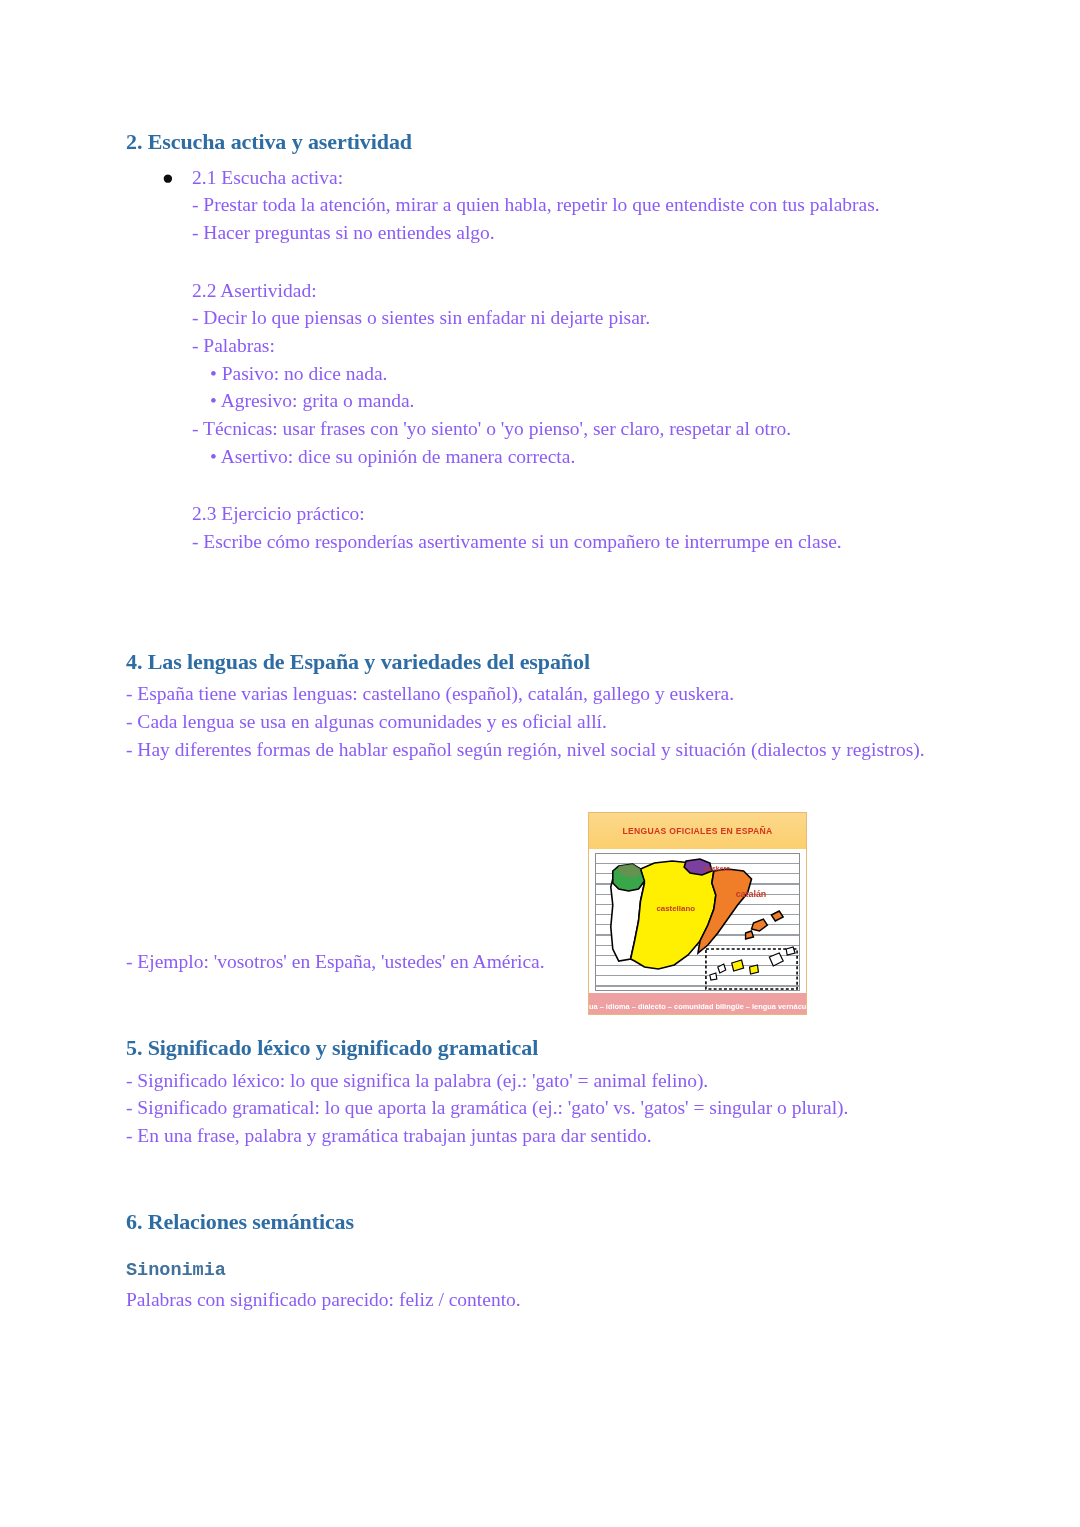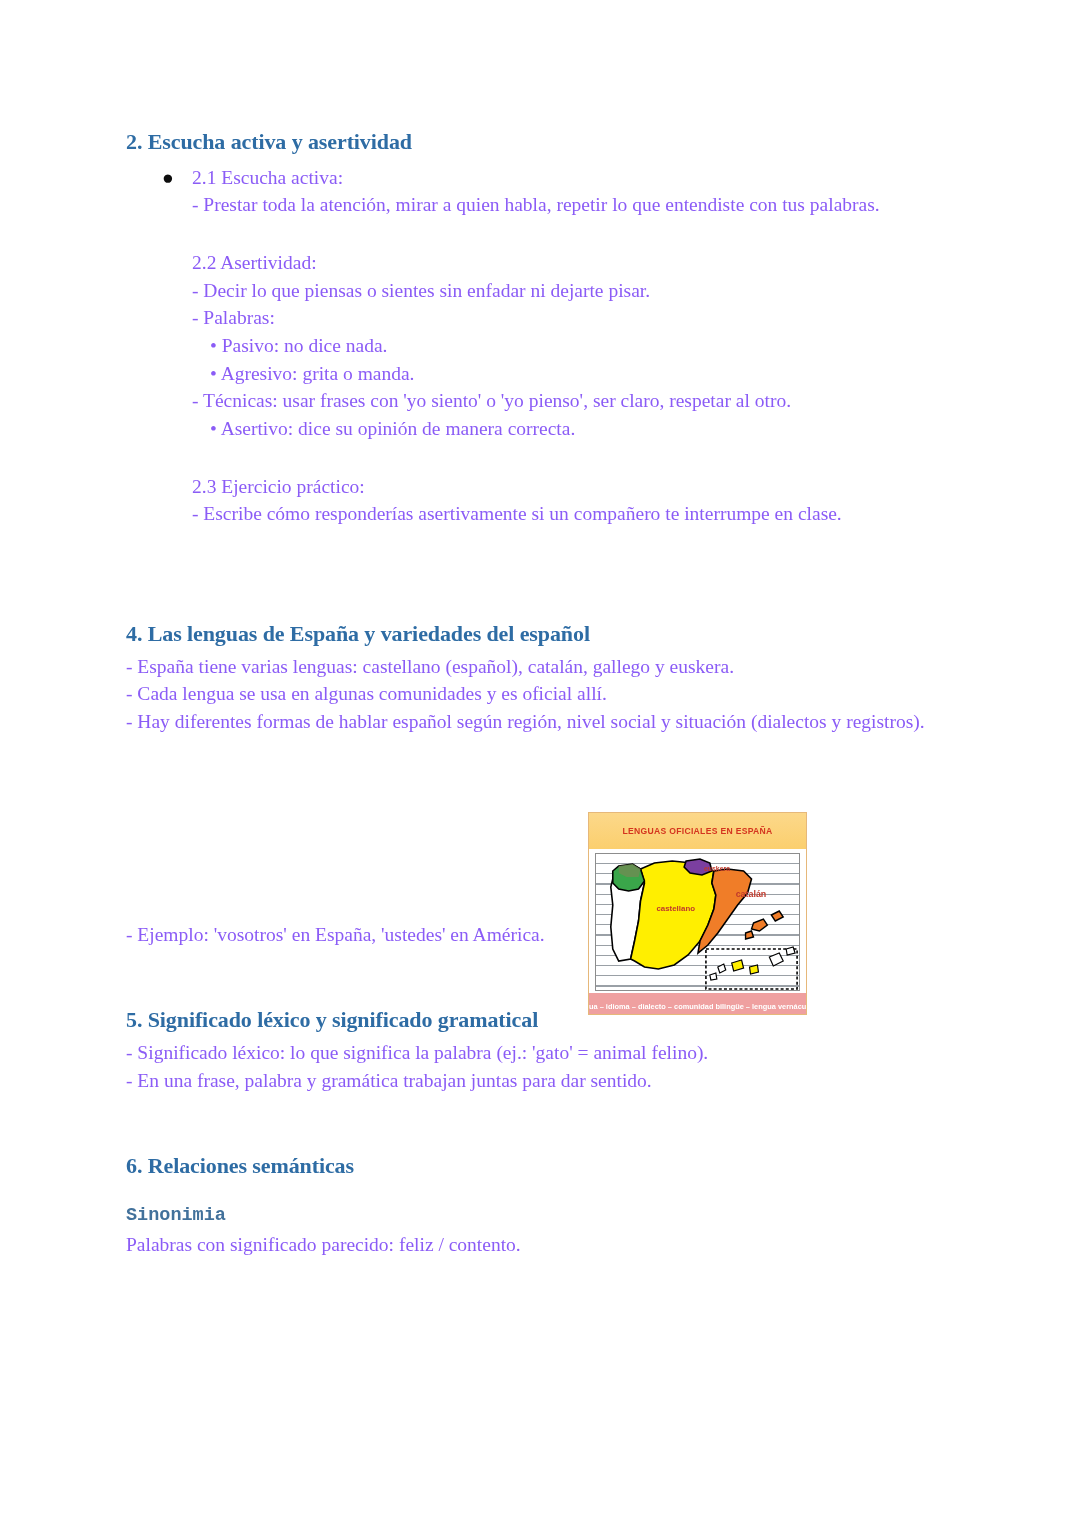--- a/index.html
+++ b/index.html
@@ -144,20 +144,21 @@
 <div class="page">
 
   <div class="content">
 
     <h2 class="section-heading">2. Escucha activa y asertividad</h2>
 
     <div class="bullet-block">
       <span class="bullet-dot">●</span>
       <p class="body-line">2.1 Escucha activa:</p>
       <p class="body-line"> - Prestar toda la atención, mirar a quien habla, repetir lo que entendiste con tus palabras.</p>
+      <p class="body-line"> - Hacer preguntas si no entiendes algo.</p>
 
       <div class="gap-md"></div>
 
       <p class="body-line">2.2 Asertividad:</p>
       <p class="body-line"> - Decir lo que piensas o sientes sin enfadar ni dejarte pisar.</p>
       <p class="body-line"> - Palabras:</p>
 
       <p class="body-line indent-2">• Pasivo: no dice nada.</p>
       <p class="body-line indent-2">• Agresivo: grita o manda.</p>
       <p class="body-line"> - Técnicas: usar frases con 'yo siento' o 'yo pienso', ser claro, respetar al otro.</p>
@@ -180,20 +181,21 @@
 
     <div style="height:185px"></div>
 
     <p class="body-line"> - Ejemplo: 'vosotros' en España, 'ustedes' en América.</p>
 
     <div class="gap-lg"></div>
 
     <h2 class="section-heading">5. Significado léxico y significado gramatical</h2>
     <div style="height:5px"></div>
     <p class="body-line">- Significado léxico: lo que significa la palabra (ej.: 'gato' = animal felino).</p>
+    <p class="body-line"> - Significado gramatical: lo que aporta la gramática (ej.: 'gato' vs. 'gatos' = singular o plural).</p>
     <p class="body-line"> - En una frase, palabra y gramática trabajan juntas para dar sentido.</p>
 
     <div class="gap-lg"></div>
 
     <h2 class="section-heading">6. Relaciones semánticas</h2>
 
     <div style="height:24px"></div>
 
     <h3 class="sub-heading">Sinonimia</h3>
     <div style="height:4px"></div>

